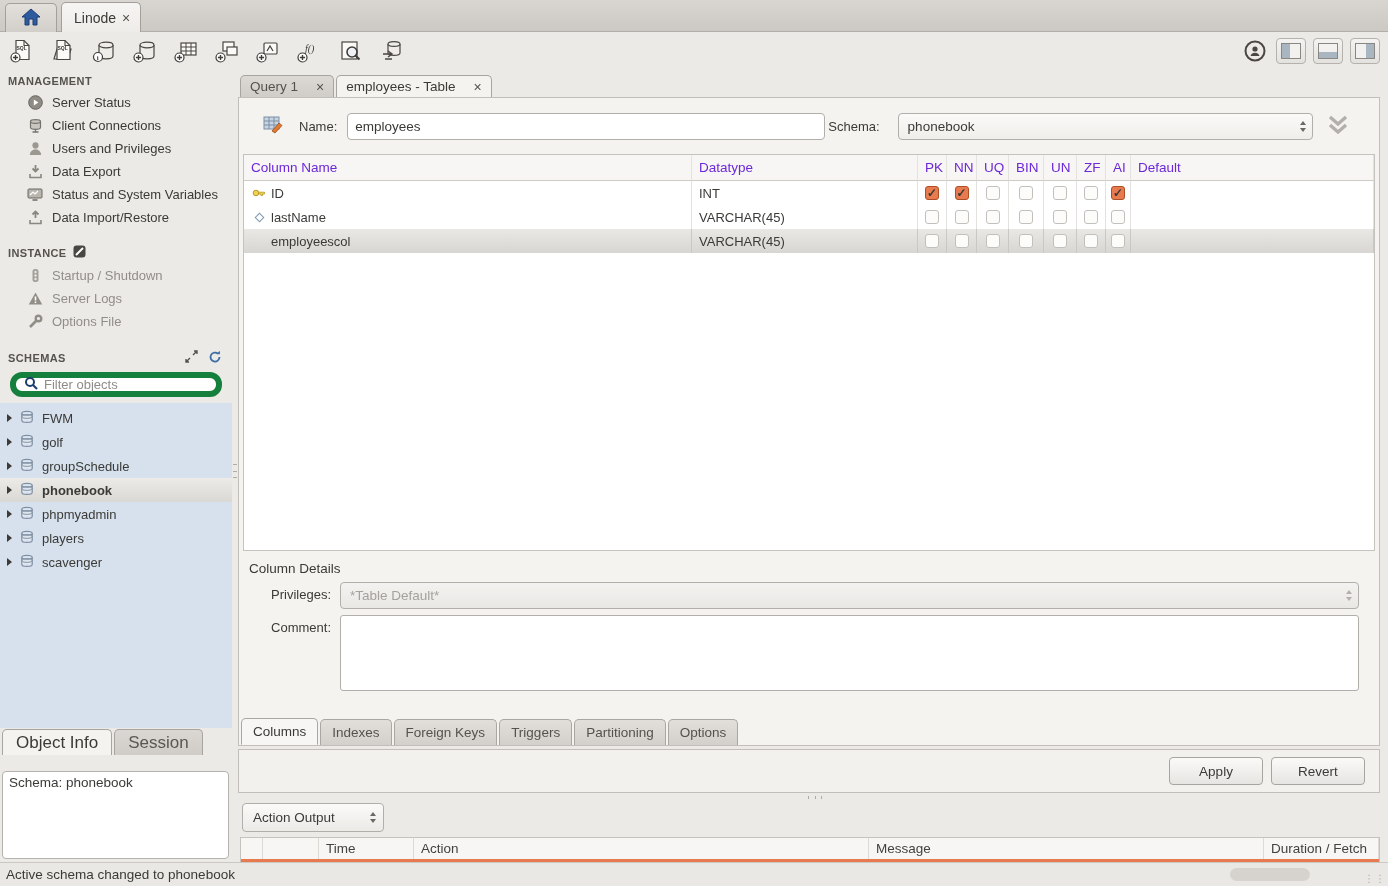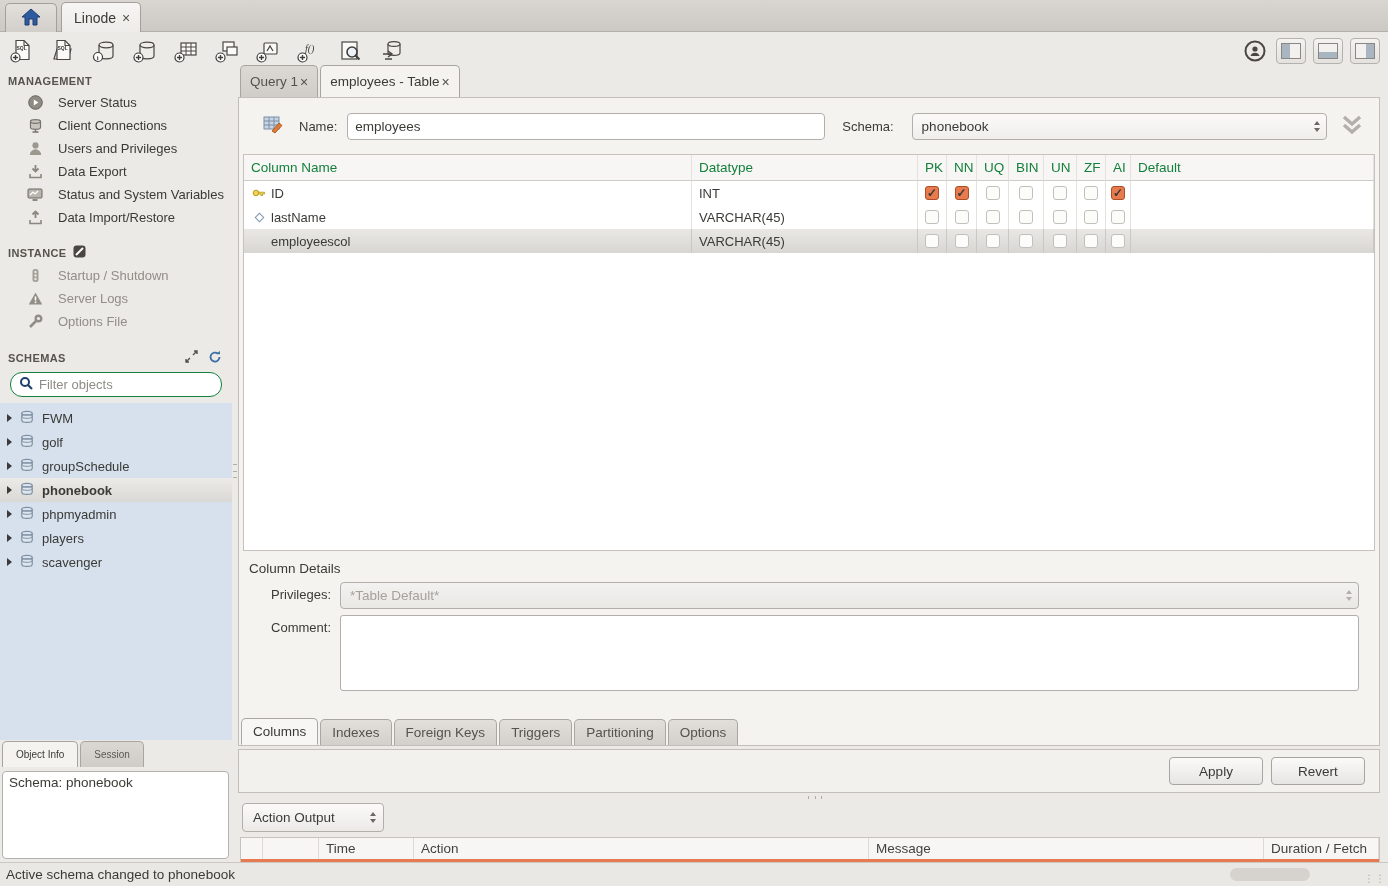--- a/index.html
+++ b/index.html
@@ -24,52 +24,52 @@
   .ticon { width:28px; height:26px; display:flex; align-items:center; justify-content:center; cursor:pointer; }
   .tb-right { position:absolute; right:8px; top:0; height:35px; display:flex; align-items:center; gap:7px; }
   .ptoggle { width:30px; height:26px; background:linear-gradient(#f4f3f1,#e4e2de); border:1px solid #b5b2ad;
     border-radius:4px; display:flex; align-items:center; justify-content:center; cursor:pointer; }
 
   
   .sidebar { position:absolute; left:0; top:68px; width:232px; height:794px; background:#eceae7;
     display:flex; flex-direction:column; overflow:hidden; }
   .sec-title { font-size:11px; font-weight:bold; color:#56534d; letter-spacing:.4px;
     padding:7px 8px 4px 8px; display:flex; align-items:center; gap:6px; }
-  .nav-item { height:23px; display:flex; align-items:center; gap:15px; padding-left:27px;
+  .nav-item { height:23px; display:flex; align-items:center; gap:9px; padding-left:27px;
     white-space:nowrap; overflow:hidden; cursor:pointer; }
   .nav-item .nicon { width:16px; height:16px; flex:0 0 16px; display:flex; align-items:center; justify-content:center; }
   .nav-item.disabled { color:#918e88; cursor:default; }
   .schemas-title { margin-top:10px; justify-content:space-between; padding-right:10px; }
   .schemas-title .st-icons { display:flex; gap:10px; }
   .filter-row { padding:3px 10px 6px 10px; }
-  .filterbox { height:25px; background:#fff; border:1px solid #15803d; border-radius:12px;
+  .filterbox { height:25px; background:#fff; border:6px solid #15803d; border-radius:12px;
     display:flex; align-items:center; gap:6px; padding:0 8px; }
   .filterbox input { border:none; outline:none; flex:1; font-size:13px; font-family:"Liberation Sans",sans-serif; color:#3a3a36; background:transparent; }
   .filterbox input::placeholder { color:#8f8c87; }
   .schema-panel { flex:1; background:#d7e1ee; overflow:hidden; padding-top:3px; }
   .schema-row { height:24px; display:flex; align-items:center; gap:8px; padding-left:7px; cursor:pointer; }
   .schema-row .tri { width:0; height:0; border-left:5px solid #3c3a36; border-top:4px solid transparent; border-bottom:4px solid transparent; }
   .schema-row.selected { background:linear-gradient(#ecebe8,#d9d8d4); font-weight:bold; }
   .info-tabs { height:27px; display:flex; align-items:flex-end; gap:2px; padding-left:2px; }
-  .info-tab { height:26px; padding:0 13px; display:flex; align-items:center; font-size:10px;
+  .info-tab { height:26px; padding:0 13px; display:flex; align-items:center; font-size:17px;
     background:linear-gradient(#dbd8d3,#cfccc7); border:1px solid #a8a5a0; border-bottom:none;
     border-radius:5px 5px 0 0; color:#5a5751; cursor:pointer; }
   .info-tab.active { background:#f4f3f0; color:#3a3a36; }
-  .info-panel { height:88px; margin:4px 3px 3px 2px; background:#fff; border:1px solid #b5b2ad; border-radius:4px;
+  .info-panel { height:88px; margin:16px 3px 3px 2px; background:#fff; border:1px solid #b5b2ad; border-radius:4px;
     padding:3px 6px; font-size:13.5px; }
 
   .vsplit { position:absolute; left:232px; top:68px; width:6px; height:794px; background:#eceae7; }
   .vsplit .grip { position:absolute; top:396px; left:1px; width:4px; height:14px;
     border-top:1px solid #b0ada8; border-bottom:1px solid #b0ada8; }
   .vsplit .grip::after { content:""; position:absolute; top:6px; left:0; width:4px; height:1px; background:#b0ada8; }
 
   
   .main { position:absolute; left:238px; top:68px; width:1150px; height:794px; }
   .main-tabs { height:29px; display:flex; align-items:flex-end; gap:2px; padding-left:2px; }
-  .mtab { height:32px; padding:0 9px; display:flex; align-items:center; gap:2px; font-size:13.5px;
+  .mtab { height:22px; padding:0 9px; display:flex; align-items:center; gap:18px; font-size:13.5px;
     background:linear-gradient(#dcd9d4,#d0cdc8); border:1px solid #a8a5a0; border-bottom:none;
     border-radius:5px 5px 0 0; color:#55524d; cursor:pointer; }
   .mtab.active { background:#f4f3f0; color:#3a3a36; }
 
   .editor { height:649px; margin-right:8px; background:#f4f3f0; border:1px solid #c2bfba;
     padding:0 2px; position:relative; }
   .field-row { height:56px; display:flex; align-items:center; padding-left:22px; }
   .field-row .lbl { margin:0 10px 0 14px; }
   .txt { height:27px; background:#fff; border:1px solid #b2afaa; border-radius:4px; padding:0 7px;
     font-size:13.5px; font-family:"Liberation Sans",sans-serif; color:#3a3a36; outline:none; }
@@ -79,21 +79,21 @@
   .sel .sval { flex:1; font-size:13.5px; }
   .spin { display:flex; flex-direction:column; gap:3px; align-items:center; padding-left:6px; }
   .spin i { width:0; height:0; border-left:3.5px solid transparent; border-right:3.5px solid transparent; }
   .spin .up { border-bottom:4px solid #6b6862; }
   .spin .dn { border-top:4px solid #6b6862; }
   #schema-select { width:415px; margin-left:8px; }
   .dbl-chev { margin-left:12px; cursor:pointer; }
 
   .grid { margin:0 2px; border:1px solid #c6c3be; background:#fff; height:397px; overflow:hidden; }
   .grow { display:flex; height:24px; align-items:stretch; }
-  .grid-head .gcell { background:#f7f6f4; border-bottom:1px solid #cfccc8; font-size:13.5px; color:#15803d; }
+  .grid-head .gcell { background:#f7f6f4; border-bottom:1px solid #cfccc8; font-size:13.5px; color:#6d28d9; }
   .gcell { border-right:1px solid #dddad6; display:flex; align-items:center; padding-left:7px;
     white-space:nowrap; overflow:hidden; }
   .gcell.center { justify-content:center; padding-left:0; }
   .gcell.last { border-right:none; flex:1; }
   .grow.selected { background:linear-gradient(#e9e8e4,#d7d6d2); }
   .grow .gcell { border-right:1px solid #e4e2de; }
   .grow.selected .gcell { border-right-color:#c9c8c4; }
   .cb { width:14px; height:14px; border:1px solid #c3c0bb; border-radius:3px; background:#fcfcfb;
     display:flex; align-items:center; justify-content:center; cursor:pointer; }
   .cb.on { background:#e87a50; border-color:#ad4f22; color:#3c3932; font-weight:bold; font-size:12px; line-height:1; }
@@ -499,21 +499,21 @@
       <div class="field-row">
         <span>
           <svg width="22" height="20" viewBox="0 0 22 20">
               <rect x="1" y="2" width="15" height="12" fill="#c7d4e4" stroke="#7d8fa3"></rect>
               <path d="M1 6 h15 M1 10 h15 M6 2 v12 M11 2 v12" stroke="#7d8fa3" stroke-width="1"></path>
               <path d="M9 16 L16 8 L19 10.5 L12 18 Z" fill="#e07a35" stroke="#9e4f15" stroke-width="0.8"></path>
             </svg>
         </span>
         <span class="lbl">Name:</span>
         <input id="name-input" class="txt" value="employees" style="">
-        <span class="lbl" style="margin-left:17px">Schema:</span>
+        <span class="lbl" style="margin-left:3px">Schema:</span>
         <div class="sel" id="schema-select">
           <span class="sval">phonebook</span>
           <span class="spin">
               <i class="up"></i>
               <i class="dn"></i>
             </span>
         </div>
         <span class="dbl-chev">
           <svg width="26" height="22" viewBox="0 0 26 22">
               <path d="M5 3 L13 10 L21 3 M5 11 L13 18 L21 11" stroke="#b3b0ab" stroke-width="3.4" fill="none"></path>

